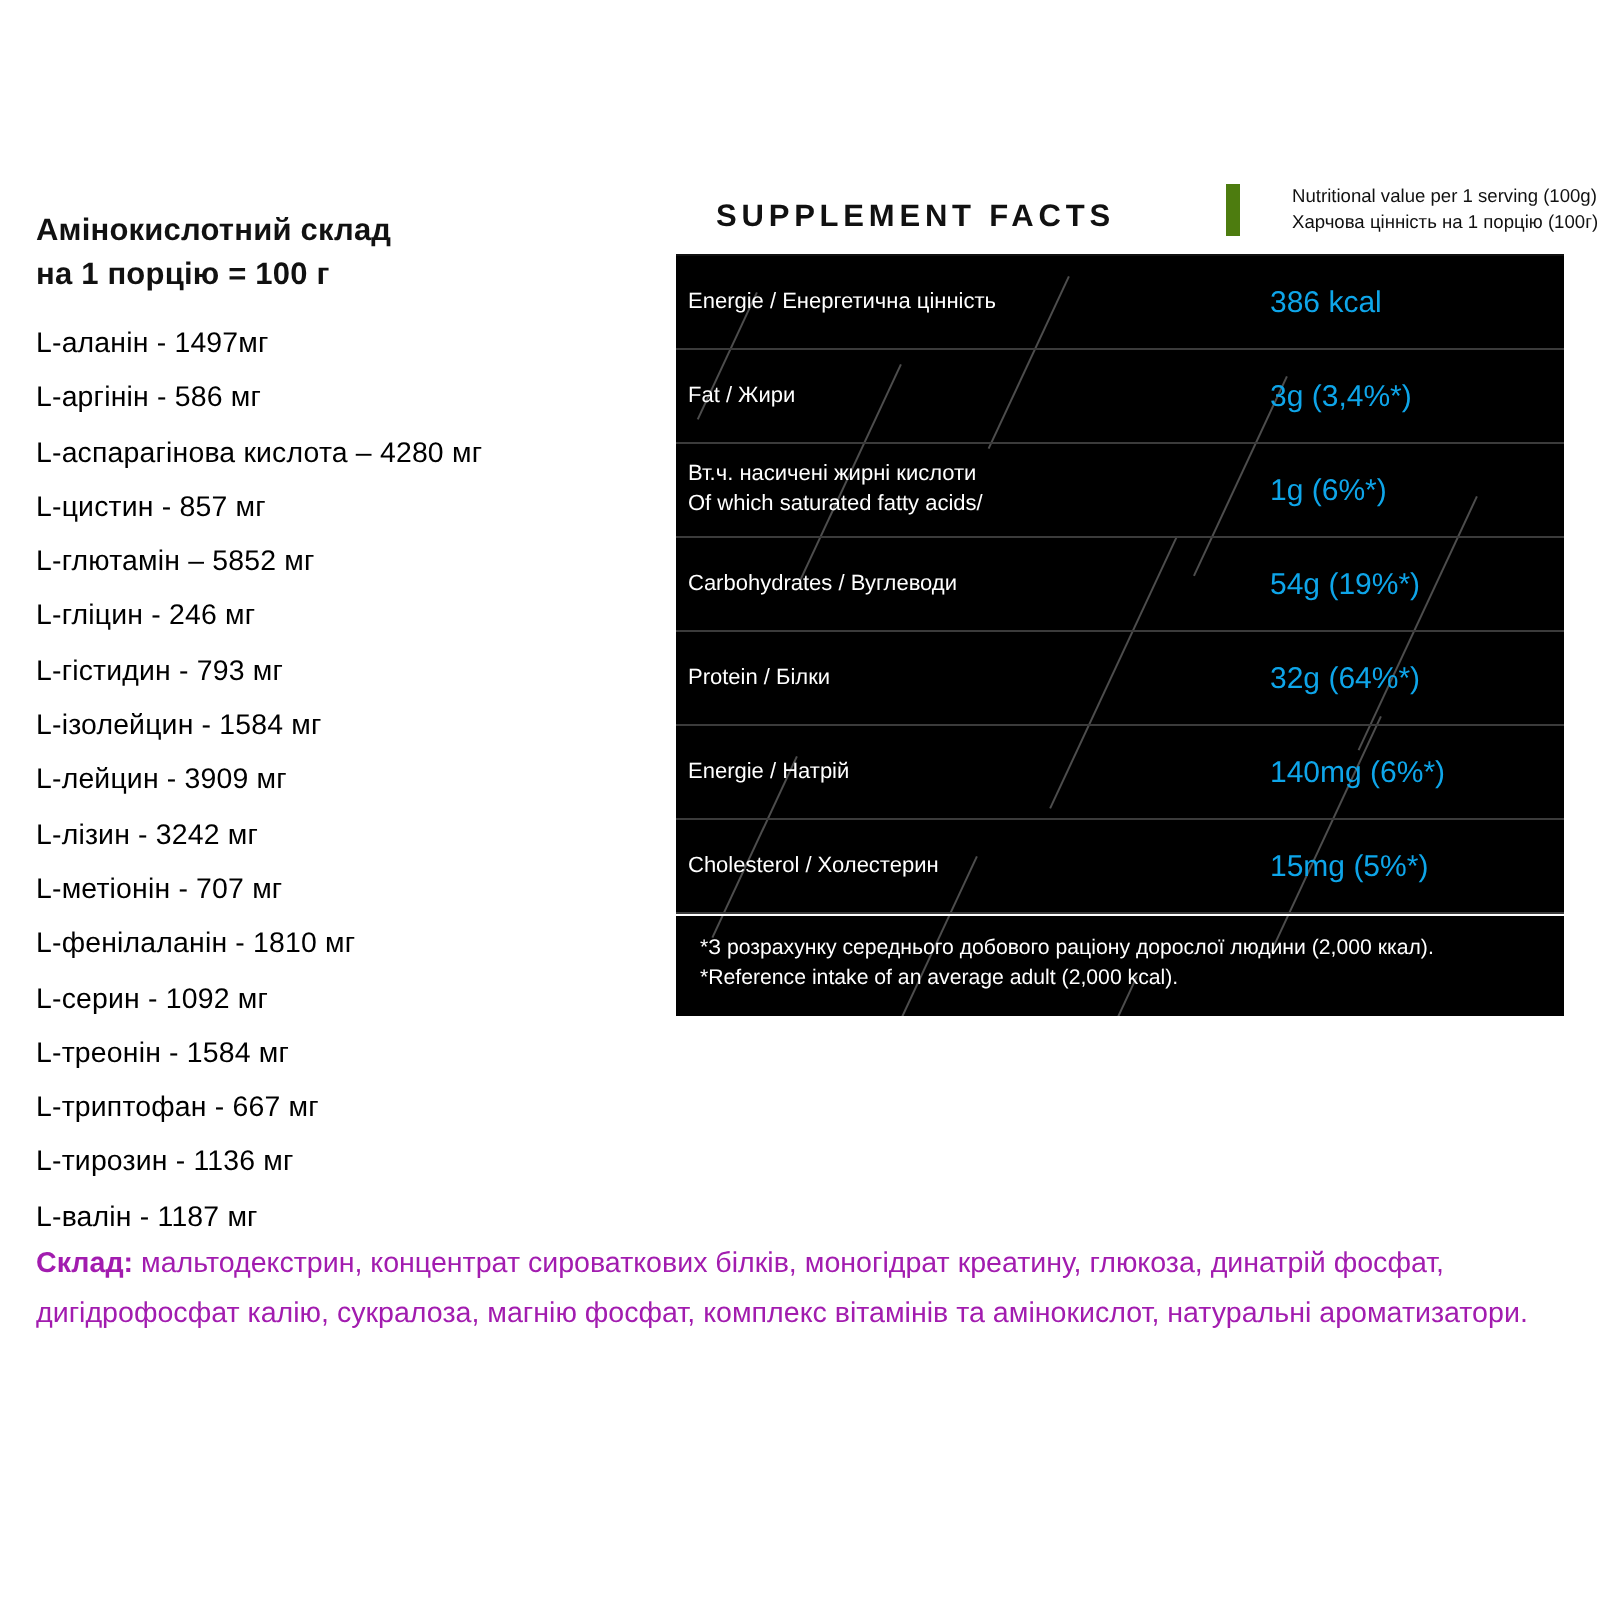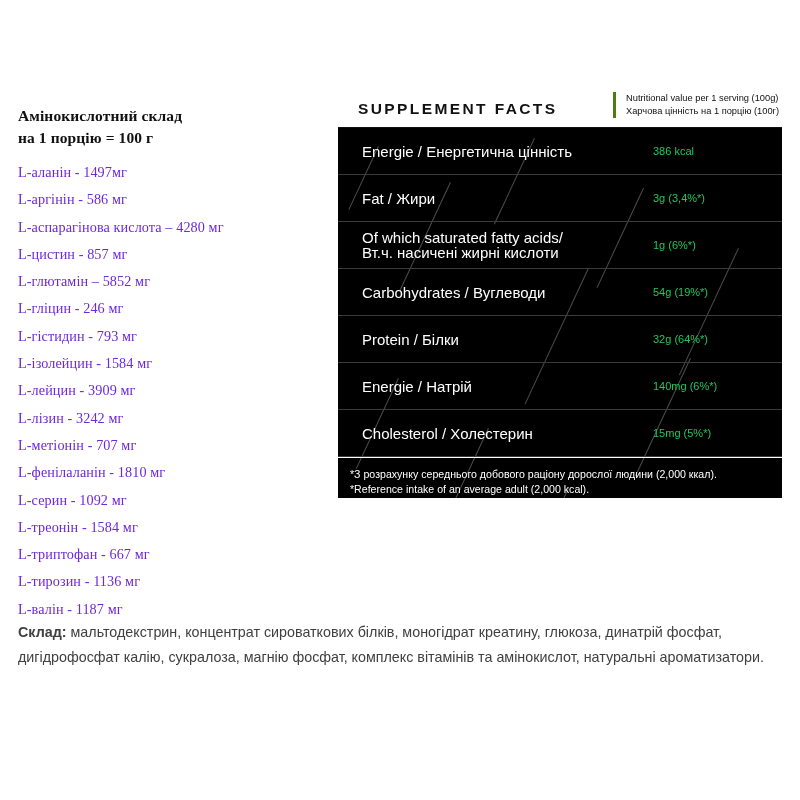--- a/index.html
+++ b/index.html
@@ -21,40 +21,39 @@
     width: 800px;
     height: 800px;
   }
 
   
   .amino-block {
     position: absolute;
     left: 18px;
     top: 105px;
     width: 320px;
-    font-family: Liberation Serif, serif;
   }
   .amino-title {
     font-size: 15.5px;
     font-weight: bold;
     line-height: 1.45;
     color: #111;
     margin: 0 0 9px 0;
     letter-spacing: 0.1px;
   }
   .amino-title span { display: block; }
   .amino-list {
     list-style: none;
     margin: 0;
     padding: 0;
   }
   .amino-list li {
     font-size: 14.2px;
     line-height: 27.3px;
-    color: #6d28d9;
+    color: #000000;
     white-space: nowrap;
     letter-spacing: 0.1px;
   }
 
   
   .facts {
     position: absolute;
     left: 338px;
     top: 92px;
     width: 444px;
@@ -69,22 +68,22 @@
     font-size: 15.5px;
     font-weight: bold;
     letter-spacing: 2.4px;
     color: #111;
     flex: 0 0 255px;
     padding-top: 8px;
     white-space: nowrap;
     margin-left: 20px;
   }
   .facts-head-sub {
-    border-left: 3px solid #4d7c0f;
-    padding-left: 10px;
+    border-left: 7px solid #4d7c0f;
+    padding-left: 26px;
     font-size: 9.3px;
     line-height: 13px;
     color: #111;
     flex: 1;
   }
   .facts-head-sub span { display: block; white-space: nowrap; }
 
   .facts-table {
     position: relative;
     background: #000;
@@ -105,53 +104,53 @@
     display: flex;
     align-items: center;
     border-bottom: 1px solid #3b3b3b;
     position: relative;
     z-index: 2;
     min-height: 46px;
   }
   .facts-row:last-of-type { border-bottom: none; }
   .facts-row .label {
     flex: 0 0 281px;
-    padding: 6px 0 6px 24px;
-    font-size: 15px;
+    padding: 6px 0 6px 6px;
+    font-size: 11px;
     line-height: 15px;
     color: #fff;
   }
   .facts-row .label span { display: block; }
   .facts-row .value {
     flex: 1;
     padding: 6px 8px 6px 10px;
-    font-size: 11px;
-    color: #22c55e;
+    font-size: 15px;
+    color: #0ea5e9;
   }
 
   .facts-foot {
     position: relative;
     z-index: 2;
     border-top: 1px solid #ffffff;
-    padding: 9px 10px 1px 12px;
+    padding: 9px 10px 11px 12px;
     font-size: 10.6px;
     line-height: 15px;
     color: #fff;
   }
   .facts-foot span { display: block; white-space: nowrap; }
 
   
   .ingredients {
     position: absolute;
     left: 18px;
     top: 620px;
     width: 766px;
     font-size: 14.3px;
     line-height: 25px;
-    color: #404040;
+    color: #a21caf;
   }
   .ingredients b {
     font-weight: bold;
   }
 </style>
 </head>
 <body>
 
 <div class="page">
 
@@ -213,22 +212,22 @@
 
       <div class="facts-row">
         <div class="label">
           <span>Fat / Жири</span>
         </div>
         <div class="value">3g (3,4%*)</div>
       </div>
 
       <div class="facts-row">
         <div class="label">
+          <span>Вт.ч. насичені жирні кислоти</span>
           <span>Of which saturated fatty acids/</span>
-          <span>Вт.ч. насичені жирні кислоти</span>
         </div>
         <div class="value">1g (6%*)</div>
       </div>
 
       <div class="facts-row">
         <div class="label">
           <span>Carbohydrates / Вуглеводи</span>
         </div>
         <div class="value">54g (19%*)</div>
       </div>

